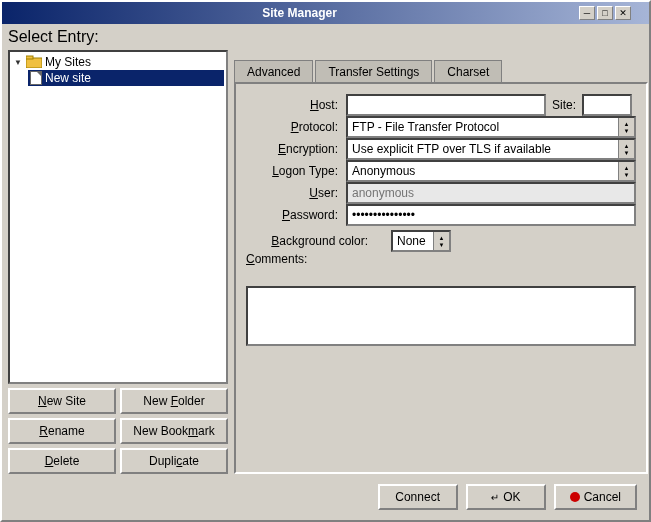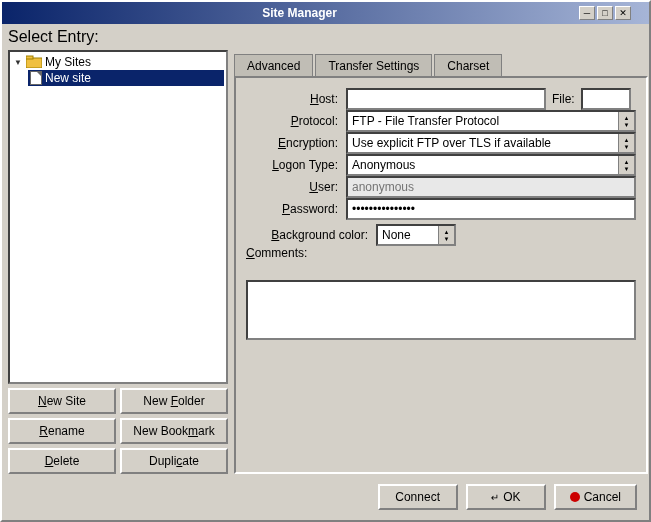--- a/index.html
+++ b/index.html
@@ -160,21 +160,21 @@
       background: #d4d0c8;
       border-color: #808080;
       border-top-color: #ffffff;
       border-left-color: #ffffff;
       z-index: 2;
       padding-bottom: 5px;
       margin-bottom: -1px;
     }
     .tab:not(.active) {
       background: #c0bdb5;
-      margin-top: 4px;
+      margin-top: 10px;
     }
     .tab-content {
       border: 2px solid #808080;
       border-top-color: #808080;
       border-left-color: #808080;
       border-right-color: #ffffff;
       border-bottom-color: #ffffff;
       background: #d4d0c8;
       flex: 1;
       padding: 10px;
@@ -261,21 +261,21 @@
     .user-input {
       width: 290px;
       background: #e8e8e8;
       color: #888;
     }
     .bg-color-row {
       display: flex;
       align-items: center;
       margin-top: 4px;
     }
-    .bg-color-select { width: 80px; }
+    .bg-color-select { width: 60px; margin-left: 15px; }
     .comments-row {
       display: flex;
       flex-direction: column;
     }
     .comments-label {
       font-size: 12px;
       margin-bottom: 20px;
     }
     .comments-label u { text-decoration: underline; }
     .comments-textarea {
@@ -394,21 +394,21 @@
         <div class="tabs">
           <div class="tab">Advanced</div>
           <div class="tab">Transfer Settings</div>
           <div class="tab">Charset</div>
         </div>
         <div class="tab-content">
 
           <div class="form-row">
             <span class="form-label"><u>H</u>ost:</span>
             <input type="text" class="text-input host-input" value="" style="">
-            <span class="port-label">File:</span>
+            <span class="port-label">Site:</span>
             <input type="text" class="text-input port-input" value="" style="">
           </div>
 
           <div class="form-row">
             <span class="form-label"><u>P</u>rotocol:</span>
             <div class="select-wrapper">
               <select class="select-field protocol-select">
                 <option>FTP - File Transfer Protocol</option>
                 <option>SFTP - SSH File Transfer Protocol</option>
                 <option>FTPS - FTP over TLS</option>

